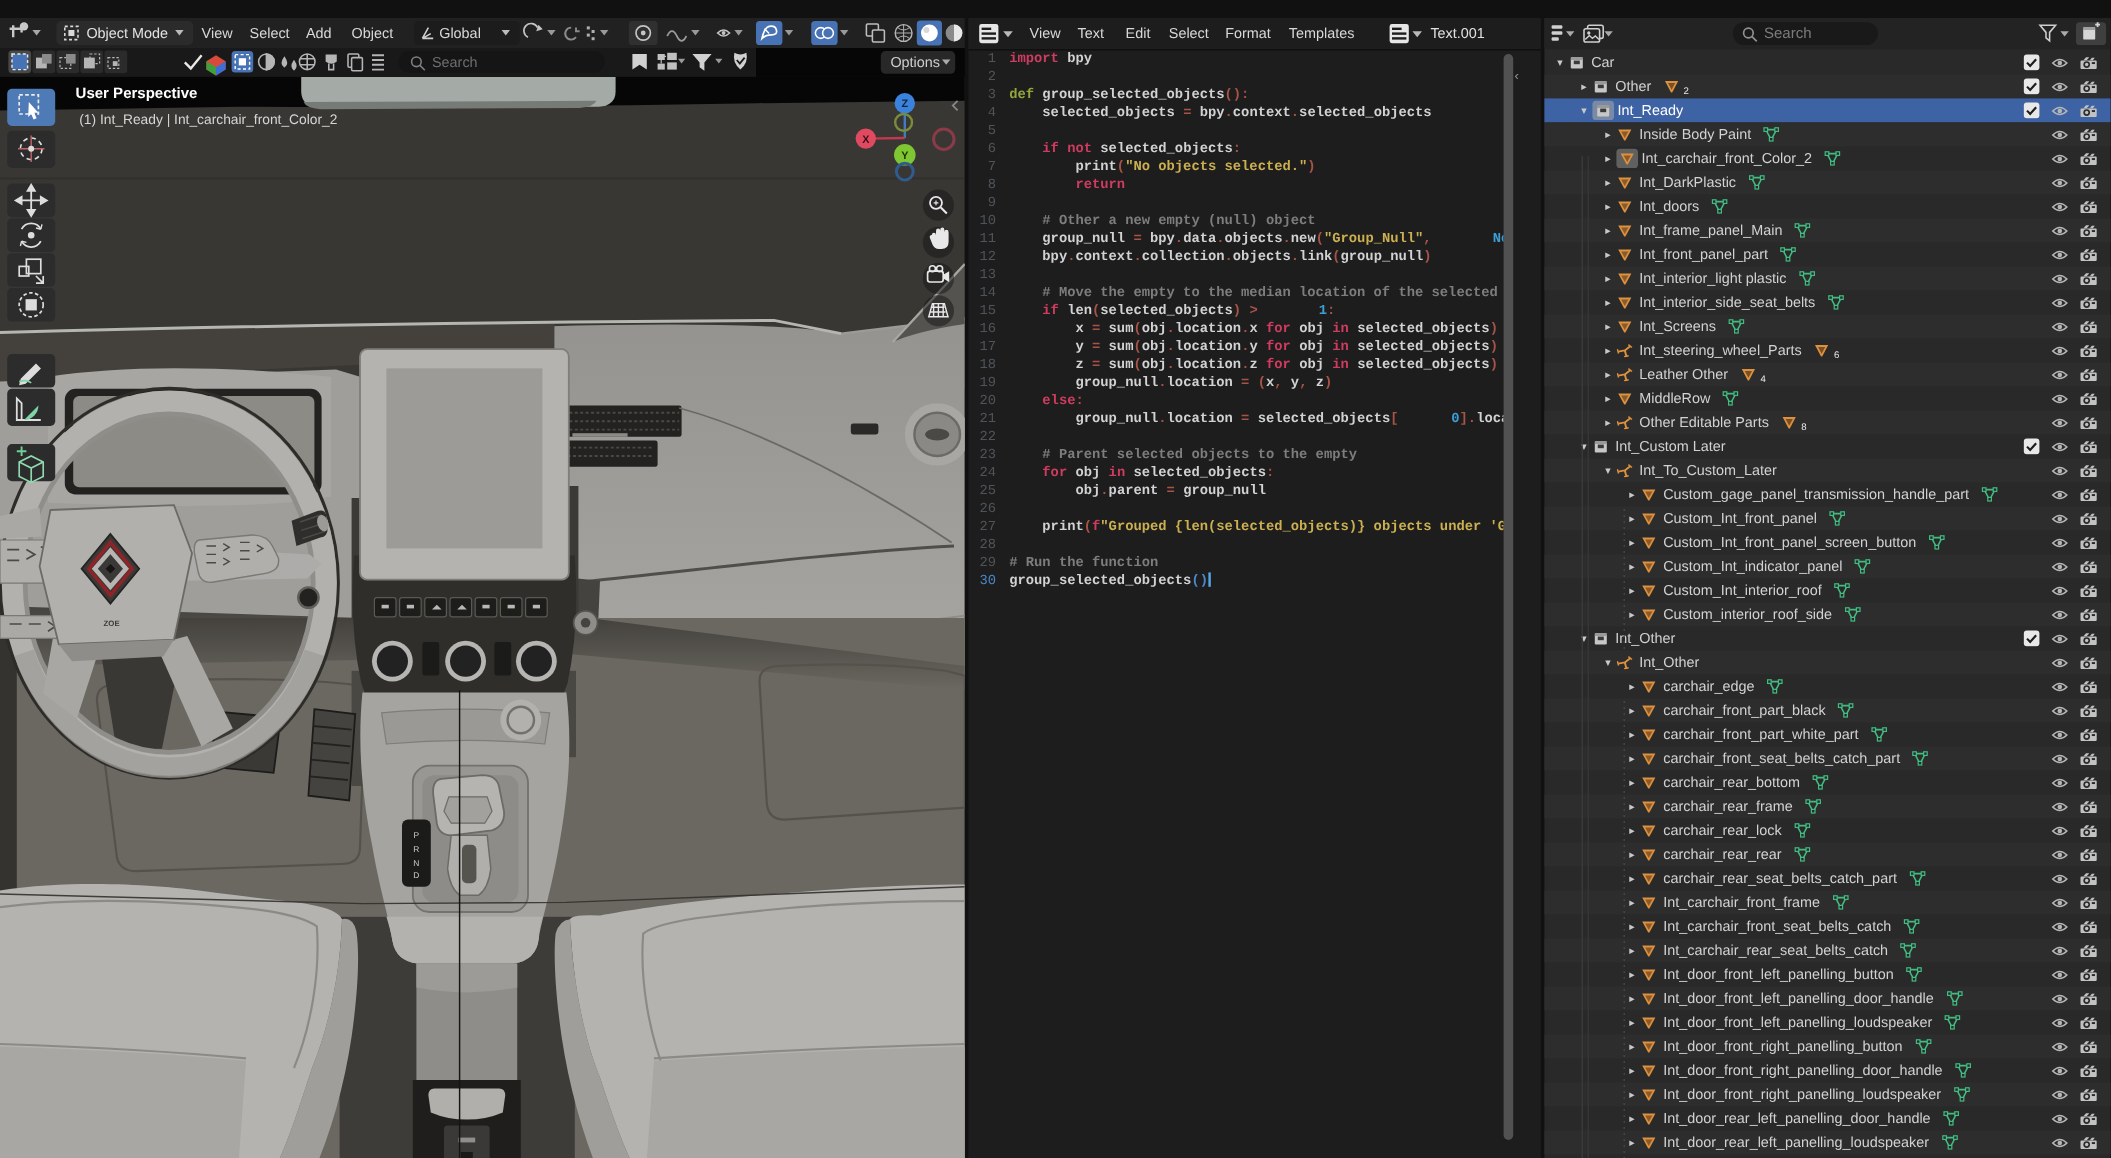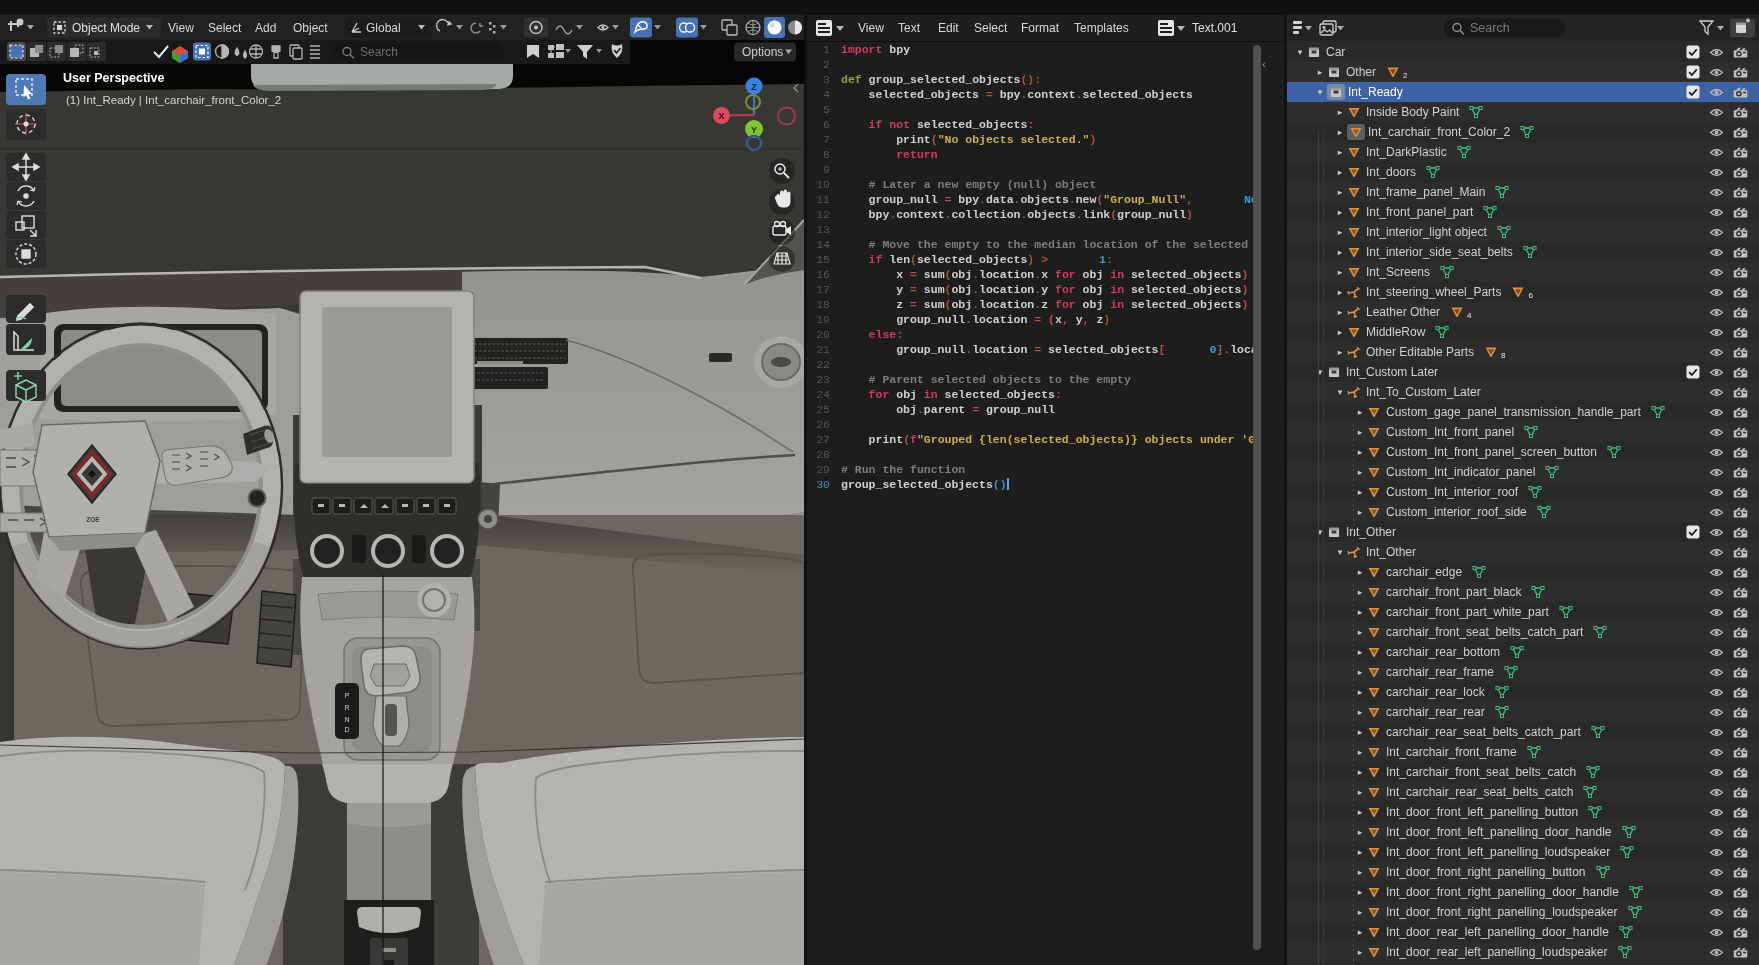--- a/index.html
+++ b/index.html
@@ -507,21 +507,21 @@
   <div id="code" class="abs">
       <pre><span class="k">import</span> bpy
 
 <span class="d">def</span> group_selected_objects<span class="p">():</span>
     selected_objects <span class="p">=</span> bpy<span class="p">.</span>context<span class="p">.</span>selected_objects
 
     <span class="k">if</span> <span class="k">not</span> selected_objects<span class="p">:</span>
         print<span class="p">(</span><span class="s">"No objects selected."</span><span class="p">)</span>
         <span class="k">return</span>
 
-    <span class="c"># Later a new empty (null) object</span>
+    <span class="c"># Other a new empty (null) object</span>
     group_null <span class="p">=</span> bpy<span class="p">.</span>data<span class="p">.</span>objects<span class="p">.</span>new<span class="p">(</span><span class="s">"Group_Null"</span><span class="p">,</span> <span class="n">None</span><span class="p">)</span>
     bpy<span class="p">.</span>context<span class="p">.</span>collection<span class="p">.</span>objects<span class="p">.</span>link<span class="p">(</span>group_null<span class="p">)</span>
 
     <span class="c"># Move the empty to the median location of the selected objects</span>
     <span class="k">if</span> len<span class="p">(</span>selected_objects<span class="p">)</span> <span class="p">&gt;</span> <span class="n">1</span><span class="p">:</span>
         x <span class="p">=</span> sum<span class="p">(</span>obj<span class="p">.</span>location<span class="p">.</span>x <span class="k">for</span> obj <span class="k">in</span> selected_objects<span class="p">)</span> / len(selected_objects)
         y <span class="p">=</span> sum<span class="p">(</span>obj<span class="p">.</span>location<span class="p">.</span>y <span class="k">for</span> obj <span class="k">in</span> selected_objects<span class="p">)</span> / len(selected_objects)
         z <span class="p">=</span> sum<span class="p">(</span>obj<span class="p">.</span>location<span class="p">.</span>z <span class="k">for</span> obj <span class="k">in</span> selected_objects<span class="p">)</span> / len(selected_objects)
         group_null<span class="p">.</span>location <span class="p">=</span> <span class="p">(</span>x<span class="p">,</span> y<span class="p">,</span> z<span class="p">)</span>
     <span class="k">else</span><span class="p">:</span>
@@ -813,21 +813,21 @@
               </svg>
             </span>
           </span>
         </div>
 <div class="row">
           <span style="width:46px;flex:none;"></span>
           <span class="ex">▸</span>
           <svg class="ri" width="14" height="14">
             <use href="#i-mesh"></use>
           </svg>
-          <span class="rt">Int_interior_light object</span>
+          <span class="rt">Int_interior_light plastic</span>
           <svg class="ri" width="14" height="14">
             <use href="#i-data"></use>
           </svg>
           <span class="rr">
             <span class="cell"></span>
             <span class="cell">
               <svg class="ri" width="15" height="15">
                 <use href="#i-eye"></use>
               </svg>
             </span>

